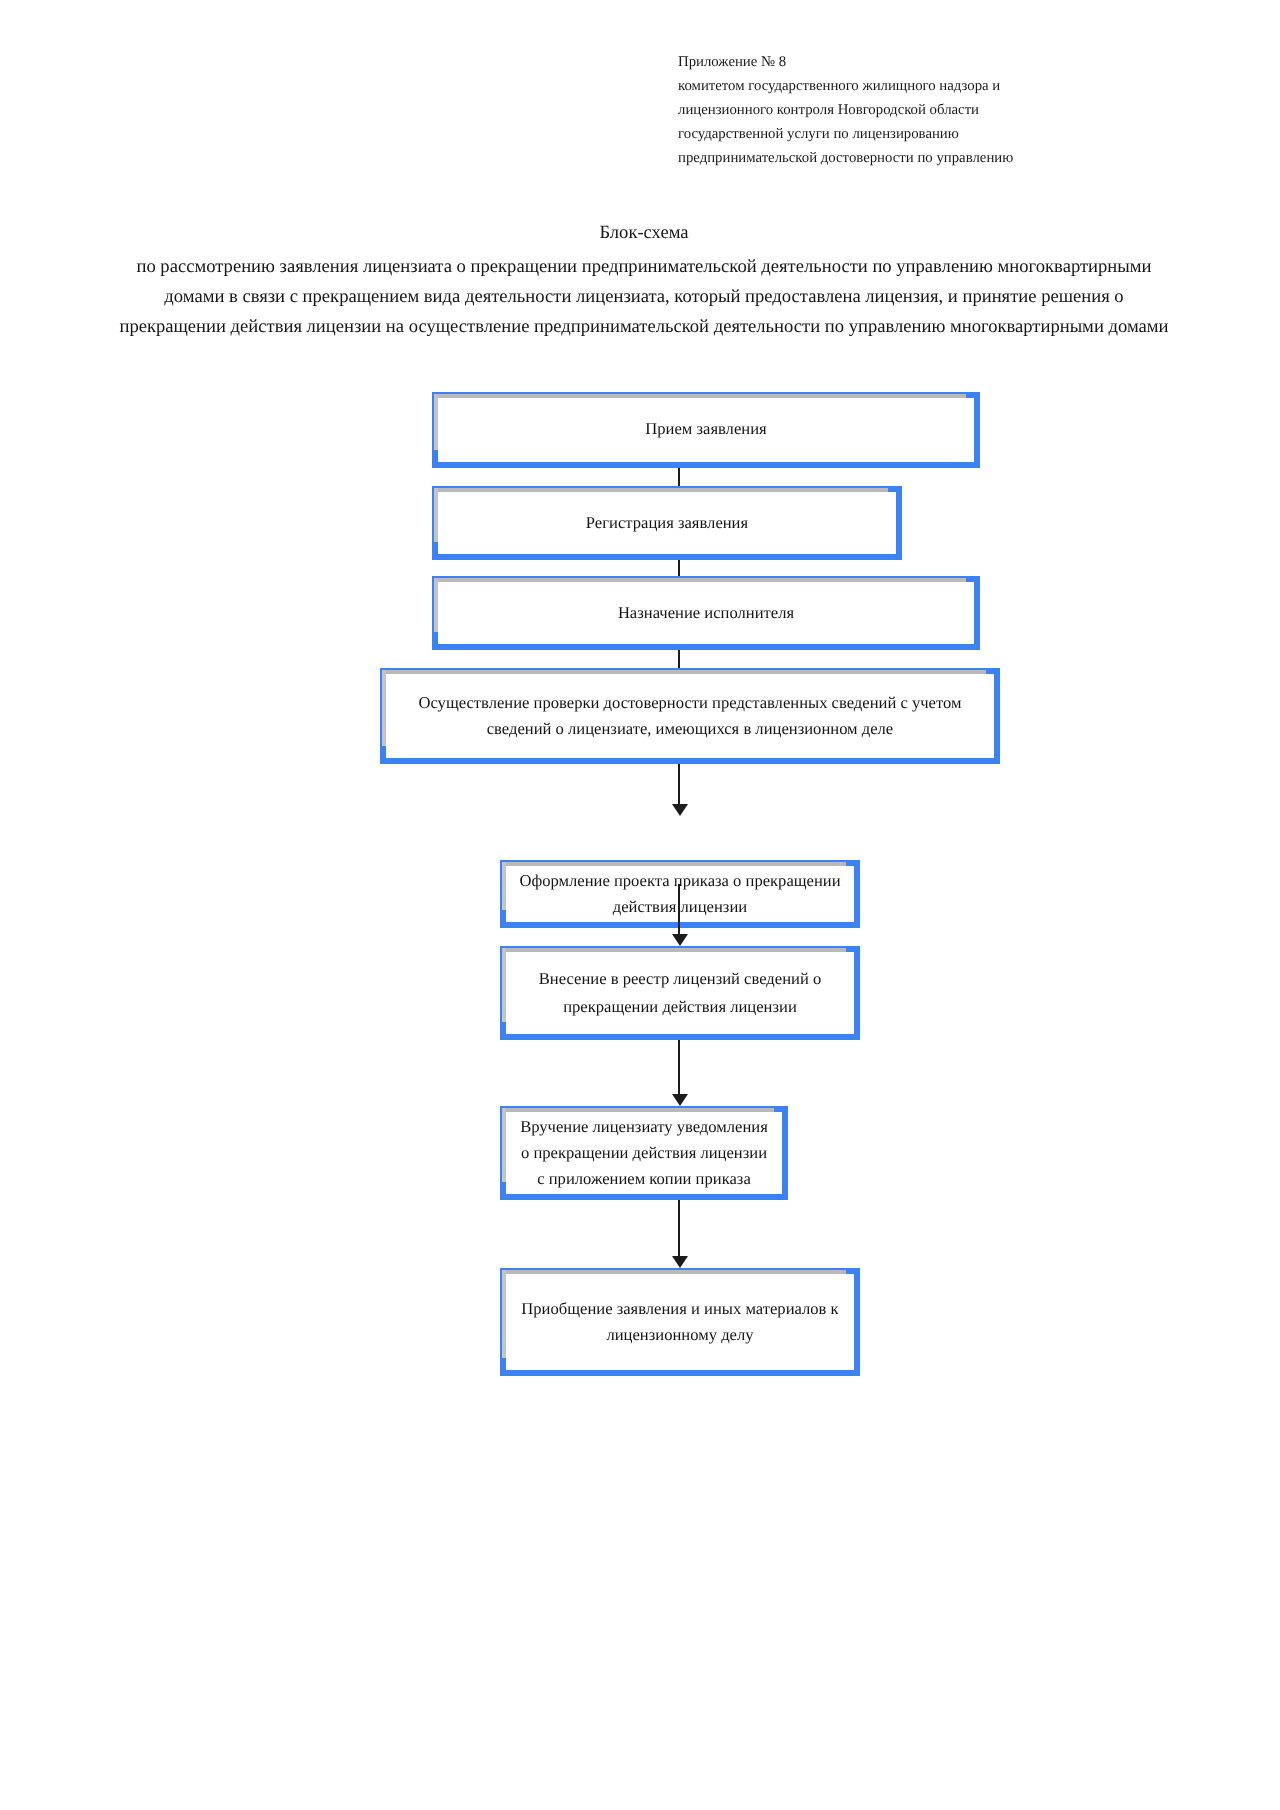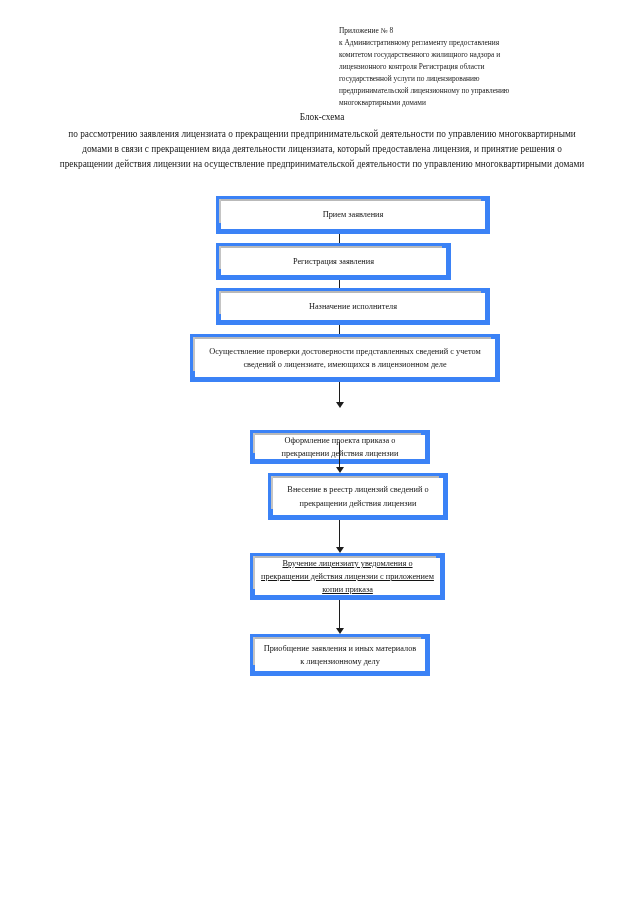--- a/index.html
+++ b/index.html
@@ -55,21 +55,21 @@
   #flowchart {
     position: absolute;
     left: 0;
     top: 0;
     width: 640px;
     height: 905px;
   }
   .node {
     position: absolute;
     box-sizing: border-box;
-    border: 5px solid #3b82f6;
+    border: 3px solid #3b82f6;
     background: #ffffff;
     display: flex;
     align-items: center;
     justify-content: center;
     text-align: center;
     font-size: 8.3px;
     line-height: 1.58;
     padding: 2px 6px;
     color: #141414;
   }
@@ -121,26 +121,24 @@
     border-right: 4px solid transparent;
     border-top: 6px solid #1c1c1c;
     margin-top: -1px;
   }
 </style>
 </head>
 <body>
 
 <div id="header-block">
   <div class="hline">Приложение № 8</div>
-  <div class="hline">к Административному регламенту предоставления</div>
   <div class="hline">комитетом государственного жилищного надзора и</div>
-  <div class="hline">лицензионного контроля Регистрация области</div>
+  <div class="hline">лицензионного контроля Новгородской области</div>
   <div class="hline">государственной услуги по лицензированию</div>
-  <div class="hline">предпринимательской лицензионному по управлению</div>
-  <div class="hline">многоквартирными домами</div>
+  <div class="hline">предпринимательской достоверности по управлению</div>
 </div>
 
 <div id="doc-title-wrap">
   <div id="doc-title">Блок-схема</div>
   <div id="doc-subtitle">по рассмотрению заявления лицензиата о прекращении предпринимательской деятельности по управлению многоквартирными домами в связи с прекращением вида деятельности лицензиата, который предоставлена лицензия, и принятие решения о прекращении действия лицензии на осуществление предпринимательской деятельности по управлению многоквартирными домами</div>
 </div>
 
 <div id="flowchart">
 
   <div class="node ghost" style="left:216px; top:196px; width:274px; height:38px;">
@@ -176,33 +174,33 @@
   </div>
 
   <div class="node ghost" style="left:250px; top:408px; width:180px; height:34px;margin-top:22px;">
     <span class="node-text">Оформление проекта приказа о прекращении действия лицензии</span>
   </div>
   <div class="arrow" style="left:334px; top:442px; height:31px;">
     <span class="shaft"></span>
     <span class="head"></span>
   </div>
 
-  <div class="node ghost" style="left:250px; top:473px; width:180px; height:47px;margin-left:18px;">
+  <div class="node ghost" style="left:250px; top:473px; width:180px; height:47px;">
     <span class="node-text">Внесение в реестр лицензий сведений о прекращении действия лицензии</span>
   </div>
   <div class="arrow" style="left:334px; top:520px; height:33px;">
     <span class="shaft"></span>
     <span class="head"></span>
   </div>
 
-  <div class="node ghost" style="left:250px; top:553px; width:195px; height:47px;text-decoration:underline;">
+  <div class="node ghost" style="left:250px; top:553px; width:144px; height:47px;">
     <span class="node-text">Вручение лицензиату уведомления о прекращении действия лицензии с приложением копии приказа</span>
   </div>
   <div class="arrow" style="left:334px; top:600px; height:34px;">
     <span class="shaft"></span>
     <span class="head"></span>
   </div>
 
-  <div class="node ghost" style="left:250px; top:634px; width:180px; height:42px;">
+  <div class="node ghost" style="left:250px; top:634px; width:180px; height:54px;">
     <span class="node-text">Приобщение заявления и иных материалов к лицензионному делу</span>
   </div>
 
 </div>
 
 </body></html>

